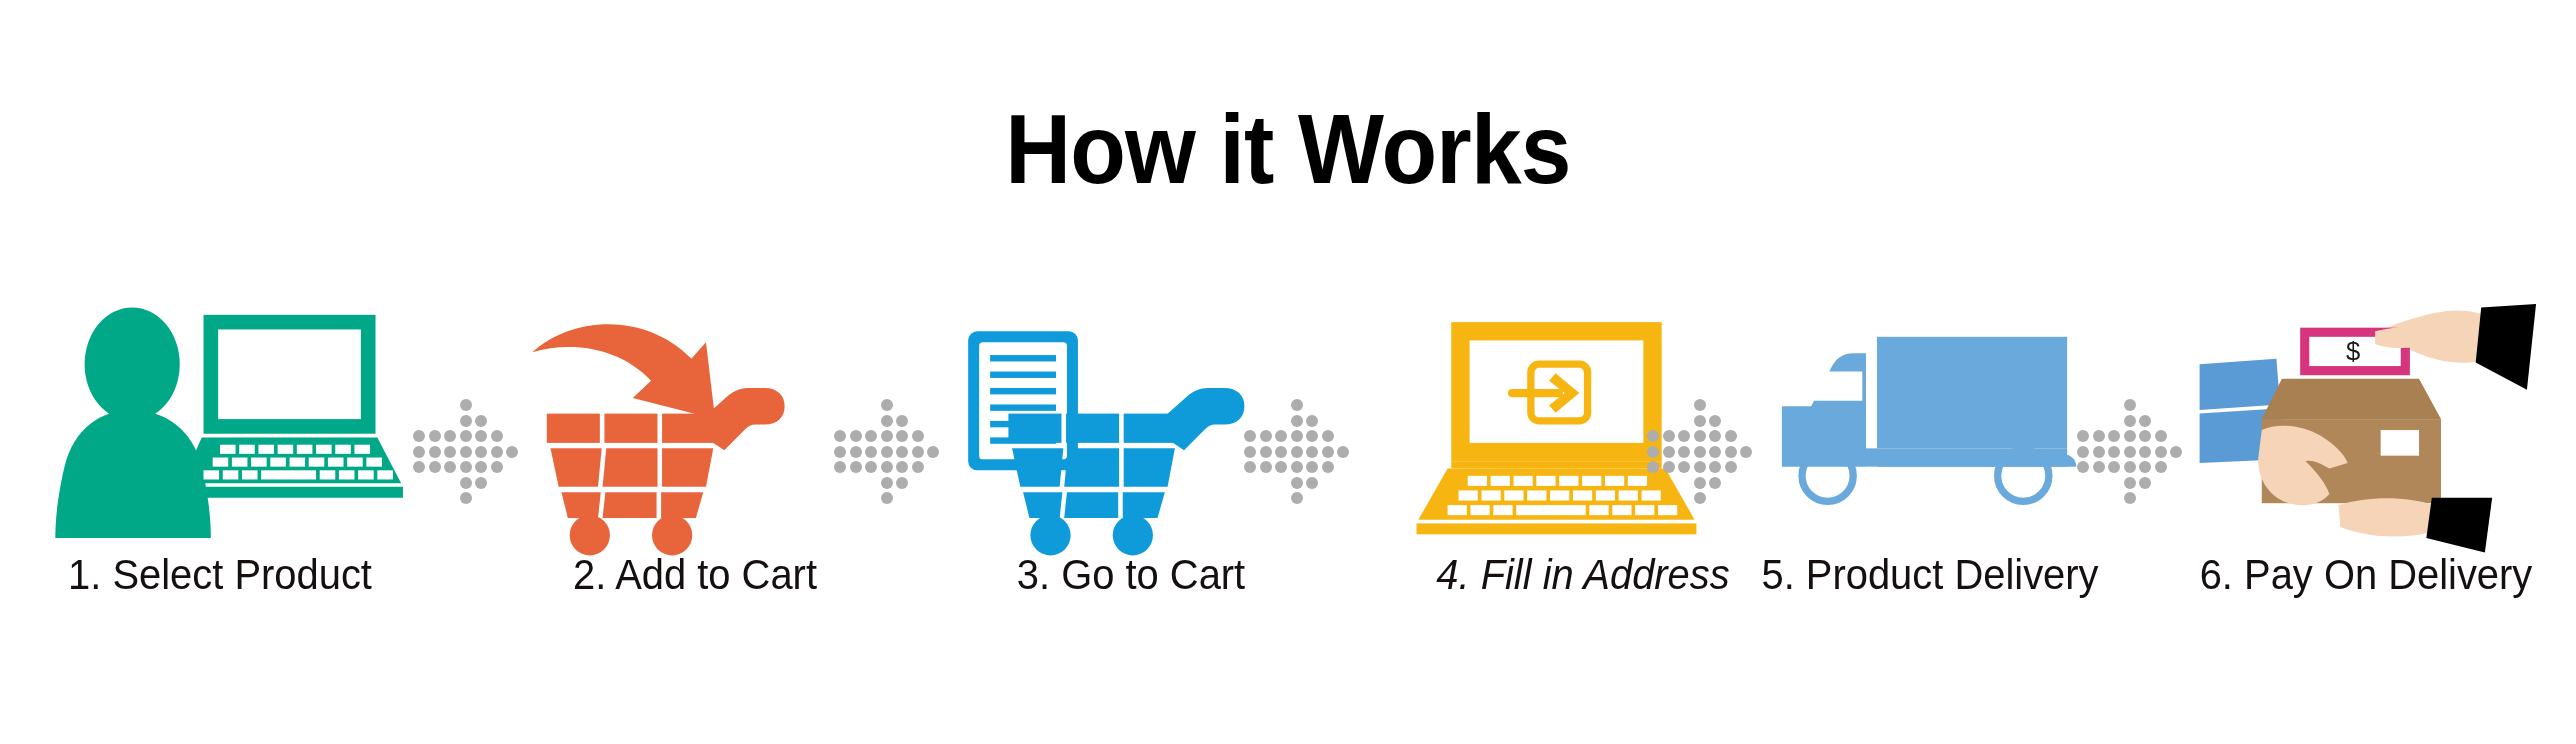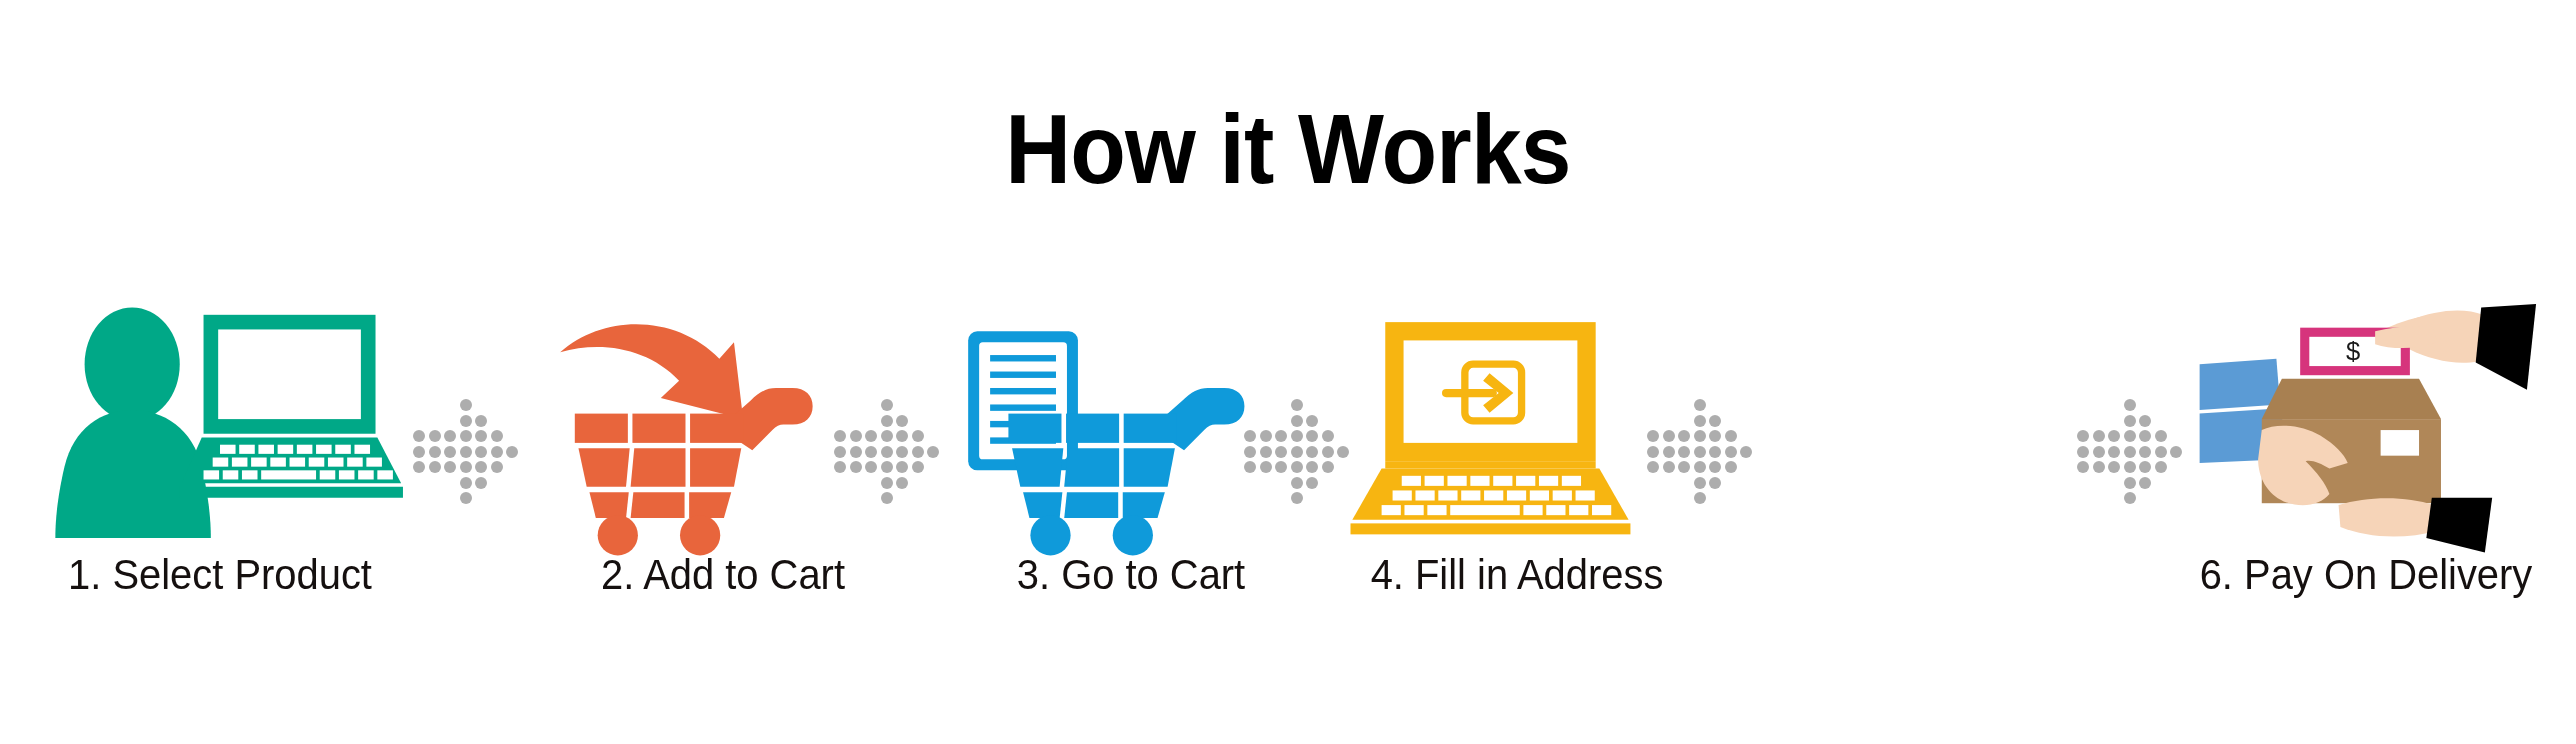--- a/index.html
+++ b/index.html
@@ -181,21 +181,21 @@
         <span class="dot" style="left: 15.6px; top: 62px; width: 12px; height: 12px; background: rgb(173, 173, 173);"></span>
         <span class="dot" style="left: 31px; top: 62px; width: 12px; height: 12px; background: rgb(173, 173, 173);"></span>
         <span class="dot" style="left: 47px; top: 62px; width: 12px; height: 12px; background: rgb(173, 173, 173);"></span>
         <span class="dot" style="left: 62px; top: 62px; width: 12px; height: 12px; background: rgb(173, 173, 173);"></span>
         <span class="dot" style="left: 78px; top: 62px; width: 12px; height: 12px; background: rgb(173, 173, 173);"></span>
         <span class="dot" style="left: 47px; top: 78px; width: 12px; height: 12px; background: rgb(173, 173, 173);"></span>
         <span class="dot" style="left: 62px; top: 78px; width: 12px; height: 12px; background: rgb(173, 173, 173);"></span>
         <span class="dot" style="left: 47px; top: 93px; width: 12px; height: 12px; background: rgb(173, 173, 173);"></span>
       </div>
 
-    <div class="step" style="left:540px; width:366px;">
+    <div class="step" style="left:512px; width:366px;">
       <div class="step-art">
         <svg width="366" height="247" viewBox="0 0 400 270">
 
           <path d="M22 55
                    C 70 12, 150 14, 196 62
                    L 212 44
                    L 222 128
                    L 132 105
                    L 152 86
                    C 118 50, 66 42, 22 55 Z" fill="#e8653c"></path>
@@ -336,21 +336,21 @@
         <span class="dot" style="left: 15.6px; top: 62px; width: 12px; height: 12px; background: rgb(173, 173, 173);"></span>
         <span class="dot" style="left: 31px; top: 62px; width: 12px; height: 12px; background: rgb(173, 173, 173);"></span>
         <span class="dot" style="left: 47px; top: 62px; width: 12px; height: 12px; background: rgb(173, 173, 173);"></span>
         <span class="dot" style="left: 62px; top: 62px; width: 12px; height: 12px; background: rgb(173, 173, 173);"></span>
         <span class="dot" style="left: 78px; top: 62px; width: 12px; height: 12px; background: rgb(173, 173, 173);"></span>
         <span class="dot" style="left: 47px; top: 78px; width: 12px; height: 12px; background: rgb(173, 173, 173);"></span>
         <span class="dot" style="left: 62px; top: 78px; width: 12px; height: 12px; background: rgb(173, 173, 173);"></span>
         <span class="dot" style="left: 47px; top: 93px; width: 12px; height: 12px; background: rgb(173, 173, 173);"></span>
       </div>
 
-    <div class="step" style="left:1334px; width:366px;">
+    <div class="step" style="left:1400px; width:366px;font-style:italic;">
       <div class="step-art">
         <svg width="366" height="247" viewBox="0 0 400 270">
 
           <rect x="56" y="22" width="230" height="152" fill="#f7b511"></rect>
 
           <rect x="76" y="42" width="190" height="112" fill="#ffffff"></rect>
 
           <rect x="143" y="68" width="62" height="62" rx="9" ry="9" fill="none" stroke="#f7b511" stroke-width="8"></rect>
 
           <rect x="118" y="95" width="60" height="9" rx="4.5" fill="#f7b511"></rect>
@@ -421,20 +421,47 @@
         <span class="dot" style="left: 15.6px; top: 62px; width: 12px; height: 12px; background: rgb(173, 173, 173);"></span>
         <span class="dot" style="left: 31px; top: 62px; width: 12px; height: 12px; background: rgb(173, 173, 173);"></span>
         <span class="dot" style="left: 47px; top: 62px; width: 12px; height: 12px; background: rgb(173, 173, 173);"></span>
         <span class="dot" style="left: 62px; top: 62px; width: 12px; height: 12px; background: rgb(173, 173, 173);"></span>
         <span class="dot" style="left: 78px; top: 62px; width: 12px; height: 12px; background: rgb(173, 173, 173);"></span>
         <span class="dot" style="left: 47px; top: 78px; width: 12px; height: 12px; background: rgb(173, 173, 173);"></span>
         <span class="dot" style="left: 62px; top: 78px; width: 12px; height: 12px; background: rgb(173, 173, 173);"></span>
         <span class="dot" style="left: 47px; top: 93px; width: 12px; height: 12px; background: rgb(173, 173, 173);"></span>
       </div>
 
+    <div class="step" style="left:1738px; width:384px;">
+      <div class="step-art">
+        <svg width="384" height="247" viewBox="0 0 420 270">
+
+          <rect x="152" y="38" width="208" height="122" fill="#6aa9dc"></rect>
+
+          <path d="M80 114
+                   L 100 76
+                   C 106 62, 114 56, 126 56
+                   L 140 56
+                   L 140 180
+                   L 48 180
+                   L 48 114 Z" fill="#6aa9dc"></path>
+
+          <path d="M113 76 L136 76 L136 108 L62 108 L80 76 Z" fill="#ffffff"></path>
+
+          <path d="M152 166 L352 166
+                   C 364 166, 370 172, 370 180
+                   L 152 180 Z" fill="#6aa9dc"></path>
+          <rect x="140" y="160" width="220" height="20" fill="#6aa9dc"></rect>
+
+          <circle cx="98" cy="190" r="28" fill="none" stroke="#6aa9dc" stroke-width="8"></circle>
+          <circle cx="312" cy="190" r="28" fill="none" stroke="#6aa9dc" stroke-width="8"></circle>
+        </svg>
+      </div>
+      <div class="step-label">5. Product Delivery</div>
+    </div>
 
     <div class="arrow-sep" style="left:2077px;">
         <span class="dot" style="left: 47px; top: 0px; width: 12px; height: 12px; background: rgb(173, 173, 173);"></span>
         <span class="dot" style="left: 47px; top: 15.6px; width: 12px; height: 12px; background: rgb(173, 173, 173);"></span>
         <span class="dot" style="left: 62px; top: 15.6px; width: 12px; height: 12px; background: rgb(173, 173, 173);"></span>
         <span class="dot" style="left: 0px; top: 31px; width: 12px; height: 12px; background: rgb(173, 173, 173);"></span>
         <span class="dot" style="left: 15.6px; top: 31px; width: 12px; height: 12px; background: rgb(173, 173, 173);"></span>
         <span class="dot" style="left: 31px; top: 31px; width: 12px; height: 12px; background: rgb(173, 173, 173);"></span>
         <span class="dot" style="left: 47px; top: 31px; width: 12px; height: 12px; background: rgb(173, 173, 173);"></span>
         <span class="dot" style="left: 62px; top: 31px; width: 12px; height: 12px; background: rgb(173, 173, 173);"></span>

